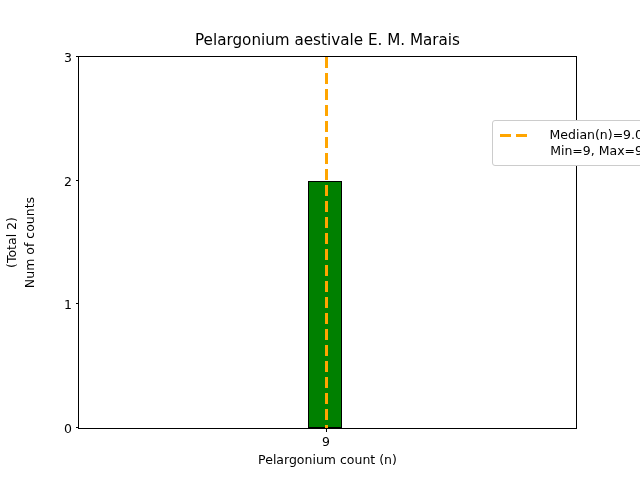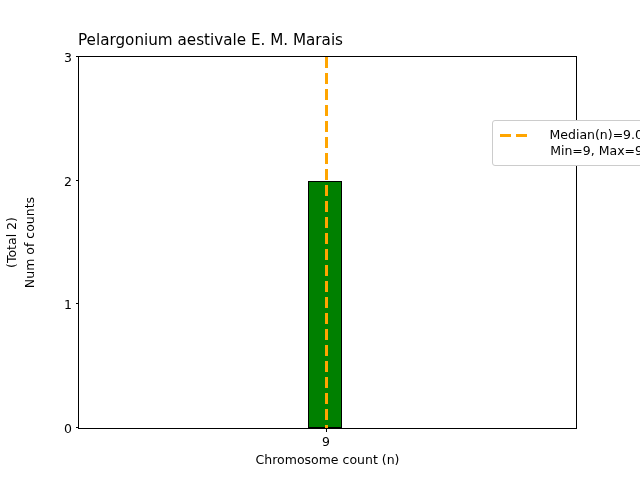--- a/index.html
+++ b/index.html
@@ -24,20 +24,21 @@
     height: 480px;
     background: #ffffff;
   }
 
   
   #chart-title {
     position: absolute;
     left: 78px;
     top: 31px;
     width: 499px;
+    text-align: center;
     font-size: 15.2px;
     line-height: 18px;
     color: #000000;
     white-space: nowrap;
   }
 
   
   #axes {
     position: absolute;
     left: 78px;
@@ -244,20 +245,20 @@
         <span class="dash d2"></span>
       </div>
       <div id="legend-text">
         <span class="legend-line">Median(n)=9.0</span>
         <span class="legend-line">Min=9, Max=9</span>
       </div>
     </div>
 
   </div>
 
-  <div id="xlabel">Chromosome count (n)</div>
+  <div id="xlabel">Pelargonium count (n)</div>
 
   <div id="ylabel">
     <span class="yl-line1">Num of counts</span>
     <span class="yl-line2">(Total 2)</span>
   </div>
 
 </div>
 
 </body></html>

